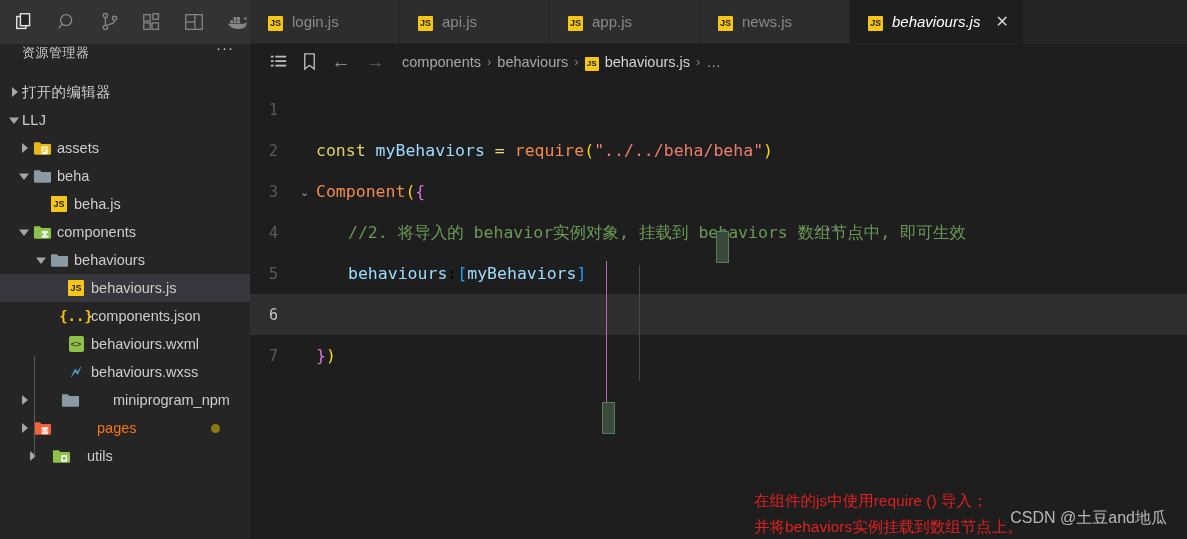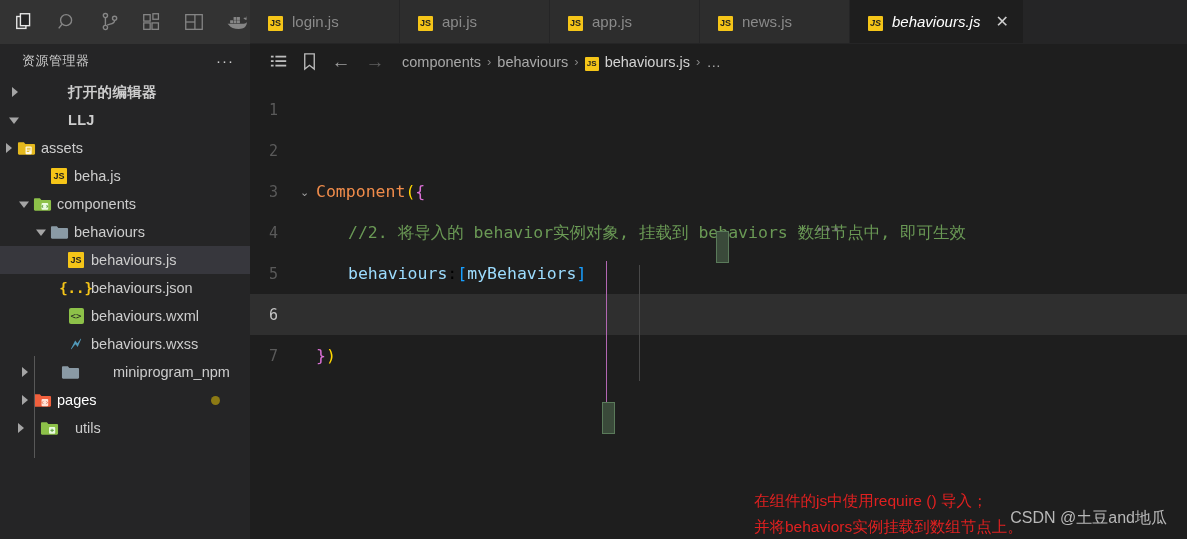--- a/index.html
+++ b/index.html
@@ -28,61 +28,60 @@
   .act-icon {
     width: 30px; height: 30px;
     display: flex; align-items: center; justify-content: center;
     color: #868686;
   }
   .act-icon.active { color: #e7e7e7; }
   .act-icon svg { display: block; }
 
   #explorer-title {
     height: 34px; min-height: 34px;
-    display: flex; align-items: center;
+    display: flex; 
     padding: 0 16px 0 22px;
     background: #252526;
   }
   #explorer-title .txt {
     font-size: 13px; color: #cccccc;
     letter-spacing: .5px;
   }
   #explorer-title .dots {
     margin-left: auto; color: #cccccc; font-size: 15px;
     letter-spacing: 1px; line-height: 8px;
   }
 
   .tree-row {
     height: 28px; min-height: 28px;
     display: flex; align-items: center;
     font-size: 14.5px; color: #cccccc;
     position: relative;
     white-space: nowrap;
   }
   .tree-row.section {
-    font-weight: bold; font-size: 12.5px;
+    font-weight: normal; font-size: 12.5px;
     letter-spacing: .3px;
     padding-left: 6px;
-    gap: 46px;
   }
   .tree-row.selected { background: #37373d; }
 
   .twisty {
     width: 16px; min-width: 16px; height: 16px;
     display: flex; align-items: center; justify-content: center;
     color: #a5a5a5;
   }
   .twisty.empty { visibility: hidden; }
   .ficon {
     width: 20px; min-width: 20px; height: 18px;
     display: flex; align-items: center; justify-content: center;
     margin-right: 5px;
   }
   .fname { font-size: 14.5px; color: #cdcdcd; }
-  .fname.dirty { color: #ffffff; }
+  .fname.dirty { color: #f97316; margin-left: 40px; }
   .dot-badge {
     position: absolute; right: 30px;
     width: 9px; height: 9px; border-radius: 50%;
     background: #8c7a14;
   }
   #indent-guide {
     position: absolute; left: 34px; top: 356px;
     width: 1px; height: 102px; background: #585858;
   }
 
@@ -284,35 +283,48 @@
           <span class="fname">打开的编辑器</span>
         </div>
         <div class="tree-row section" style="padding-left: 6px;">
           <span class="twisty">
             <svg width="10" height="9" viewBox="0 0 10 9" fill="currentColor">
               <path d="M0 1.5h10L5 8z"></path>
             </svg>
           </span>
           <span class="fname">LLJ</span>
         </div>
-        <div class="tree-row" style="padding-left: 0;">
+        <div class="tree-row" style="padding-left: 16px;">
           <span class="twisty">
             <svg width="9" height="10" viewBox="0 0 9 10" fill="currentColor">
               <path d="M2 0l6 5-6 5z"></path>
             </svg>
           </span>
           <span class="ficon">
             <svg width="19" height="16" viewBox="0 0 20 16">
               <path d="M1 3.2c0-.7.5-1.2 1.2-1.2h5l1.6 1.9h9c.7 0 1.2.5 1.2 1.2v8.7c0 .7-.5 1.2-1.2 1.2H2.2C1.5 15 1 14.5 1 13.8z" fill="#e5b91e"></path>
               <rect x="9" y="6.5" width="6.5" height="8" rx="1" fill="#fff8e0"></rect>
               <path d="M10.3 8.3h4M10.3 10h4M10.3 11.7h2.6" stroke="#e5b91e" stroke-width="1"></path>
             </svg>
           </span>
           <span class="fname">assets</span>
         </div>
+        <div class="tree-row" style="padding-left: 16px;">
+          <span class="twisty">
+            <svg width="10" height="9" viewBox="0 0 10 9" fill="currentColor">
+              <path d="M0 1.5h10L5 8z"></path>
+            </svg>
+          </span>
+          <span class="ficon">
+            <svg width="19" height="16" viewBox="0 0 20 16">
+              <path d="M1 3.2c0-.7.5-1.2 1.2-1.2h5l1.6 1.9h9c.7 0 1.2.5 1.2 1.2v8.7c0 .7-.5 1.2-1.2 1.2H2.2C1.5 15 1 14.5 1 13.8z" fill="#8a9aa5"></path>
+            </svg>
+          </span>
+          <span class="fname">beha</span>
+        </div>
         <div class="tree-row" style="padding-left: 33px;">
           <span class="twisty empty"></span>
           <span class="ficon">
             <span style="display:inline-block;width:16px;height:16px;background:#f5c518;border-radius:1px;color:#1e1e1e;font-family:'Liberation Sans',sans-serif;font-size:9px;font-weight:bold;line-height:16px;text-align:center;">JS</span>
           </span>
           <span class="fname">beha.js</span>
         </div>
         <div class="tree-row" style="padding-left: 16px;">
           <span class="twisty">
             <svg width="10" height="9" viewBox="0 0 10 9" fill="currentColor">
@@ -346,21 +358,21 @@
           <span class="ficon">
             <span style="display:inline-block;width:16px;height:16px;background:#f5c518;border-radius:1px;color:#1e1e1e;font-family:'Liberation Sans',sans-serif;font-size:9px;font-weight:bold;line-height:16px;text-align:center;">JS</span>
           </span>
           <span class="fname">behaviours.js</span>
         </div>
         <div class="tree-row" style="padding-left: 50px;">
           <span class="twisty empty"></span>
           <span class="ficon">
             <span style="color:#f5c518;font-family:'DejaVu Sans Mono',monospace;font-size:14px;font-weight:bold;">{..}</span>
           </span>
-          <span class="fname">behaviours.json</span>
+          <span class="fname">components.json</span>
         </div>
         <div class="tree-row" style="padding-left: 50px;">
           <span class="twisty empty"></span>
           <span class="ficon">
             <span style="display:inline-block;width:15px;height:16px;background:#8dc149;border-radius:2px;color:#1e1e1e;font-family:'DejaVu Sans Mono',monospace;font-size:9px;line-height:16px;text-align:center;">&lt;&gt;</span>
           </span>
           <span class="fname">behaviours.wxml</span>
         </div>
         <div class="tree-row" style="padding-left: 50px;">
           <span class="twisty empty"></span>
@@ -391,21 +403,21 @@
           <span class="ficon">
             <svg width="19" height="16" viewBox="0 0 20 16">
               <path d="M1 3.2c0-.7.5-1.2 1.2-1.2h5l1.6 1.9h9c.7 0 1.2.5 1.2 1.2v8.7c0 .7-.5 1.2-1.2 1.2H2.2C1.5 15 1 14.5 1 13.8z" fill="#f1603d"></path>
               <rect x="9" y="7" width="7" height="7.5" rx="1" fill="#ffe2d8"></rect>
               <path d="M10.7 9.4l-1 1.3 1 1.3M14.2 9.4l1 1.3-1 1.3" stroke="#e06c4a" stroke-width="1" fill="none"></path>
             </svg>
           </span>
           <span class="fname dirty">pages</span>
           <span class="dot-badge"></span>
         </div>
-        <div class="tree-row" style="padding-left: 12px; gap: 11px;">
+        <div class="tree-row" style="padding-left: 24px; gap: 11px;">
           <span class="twisty">
             <svg width="9" height="10" viewBox="0 0 9 10" fill="currentColor">
               <path d="M2 0l6 5-6 5z"></path>
             </svg>
           </span>
           <span class="ficon">
             <svg width="19" height="16" viewBox="0 0 20 16">
               <path d="M1 3.2c0-.7.5-1.2 1.2-1.2h5l1.6 1.9h9c.7 0 1.2.5 1.2 1.2v8.7c0 .7-.5 1.2-1.2 1.2H2.2C1.5 15 1 14.5 1 13.8z" fill="#8dc149"></path>
               <rect x="9.5" y="7" width="6.5" height="7" rx="1" fill="#eafbe0"></rect>
               <path d="M12.7 8.7v3.6M11 10.5h3.5" stroke="#6aa84f" stroke-width="1.2"></path>
@@ -481,20 +493,21 @@
         </div>
     </div>
 
     <div id="editor">
       <div id="code-lines">
           <div class="code-line" style="top: 10px;">
             <span class="lnum">1</span>
           </div>
           <div class="code-line" style="top: 51px;">
             <span class="lnum">2</span>
+            <span class="src"><span class="kw">const</span><span> </span><span class="var">myBehaviors</span><span> </span><span class="op">=</span><span> </span><span class="fn">require</span><span class="br-yellow">(</span><span class="str">"../../beha/beha"</span><span class="br-yellow">)</span></span>
           </div>
           <div class="code-line" style="top: 92px;">
             <span class="lnum">3</span>
             <span class="fold">⌄</span>
             <span class="src"><span class="id">Component</span><span class="br-yellow">(</span><span class="br-pink">{</span></span>
           </div>
           <div class="code-line" style="top: 133px;">
             <span class="lnum">4</span>
             <span class="src ind1"><span class="cmt">//2. 将导入的 behavior实例对象, 挂载到 behaviors 数组节点中, 即可生效</span></span>
           </div>

